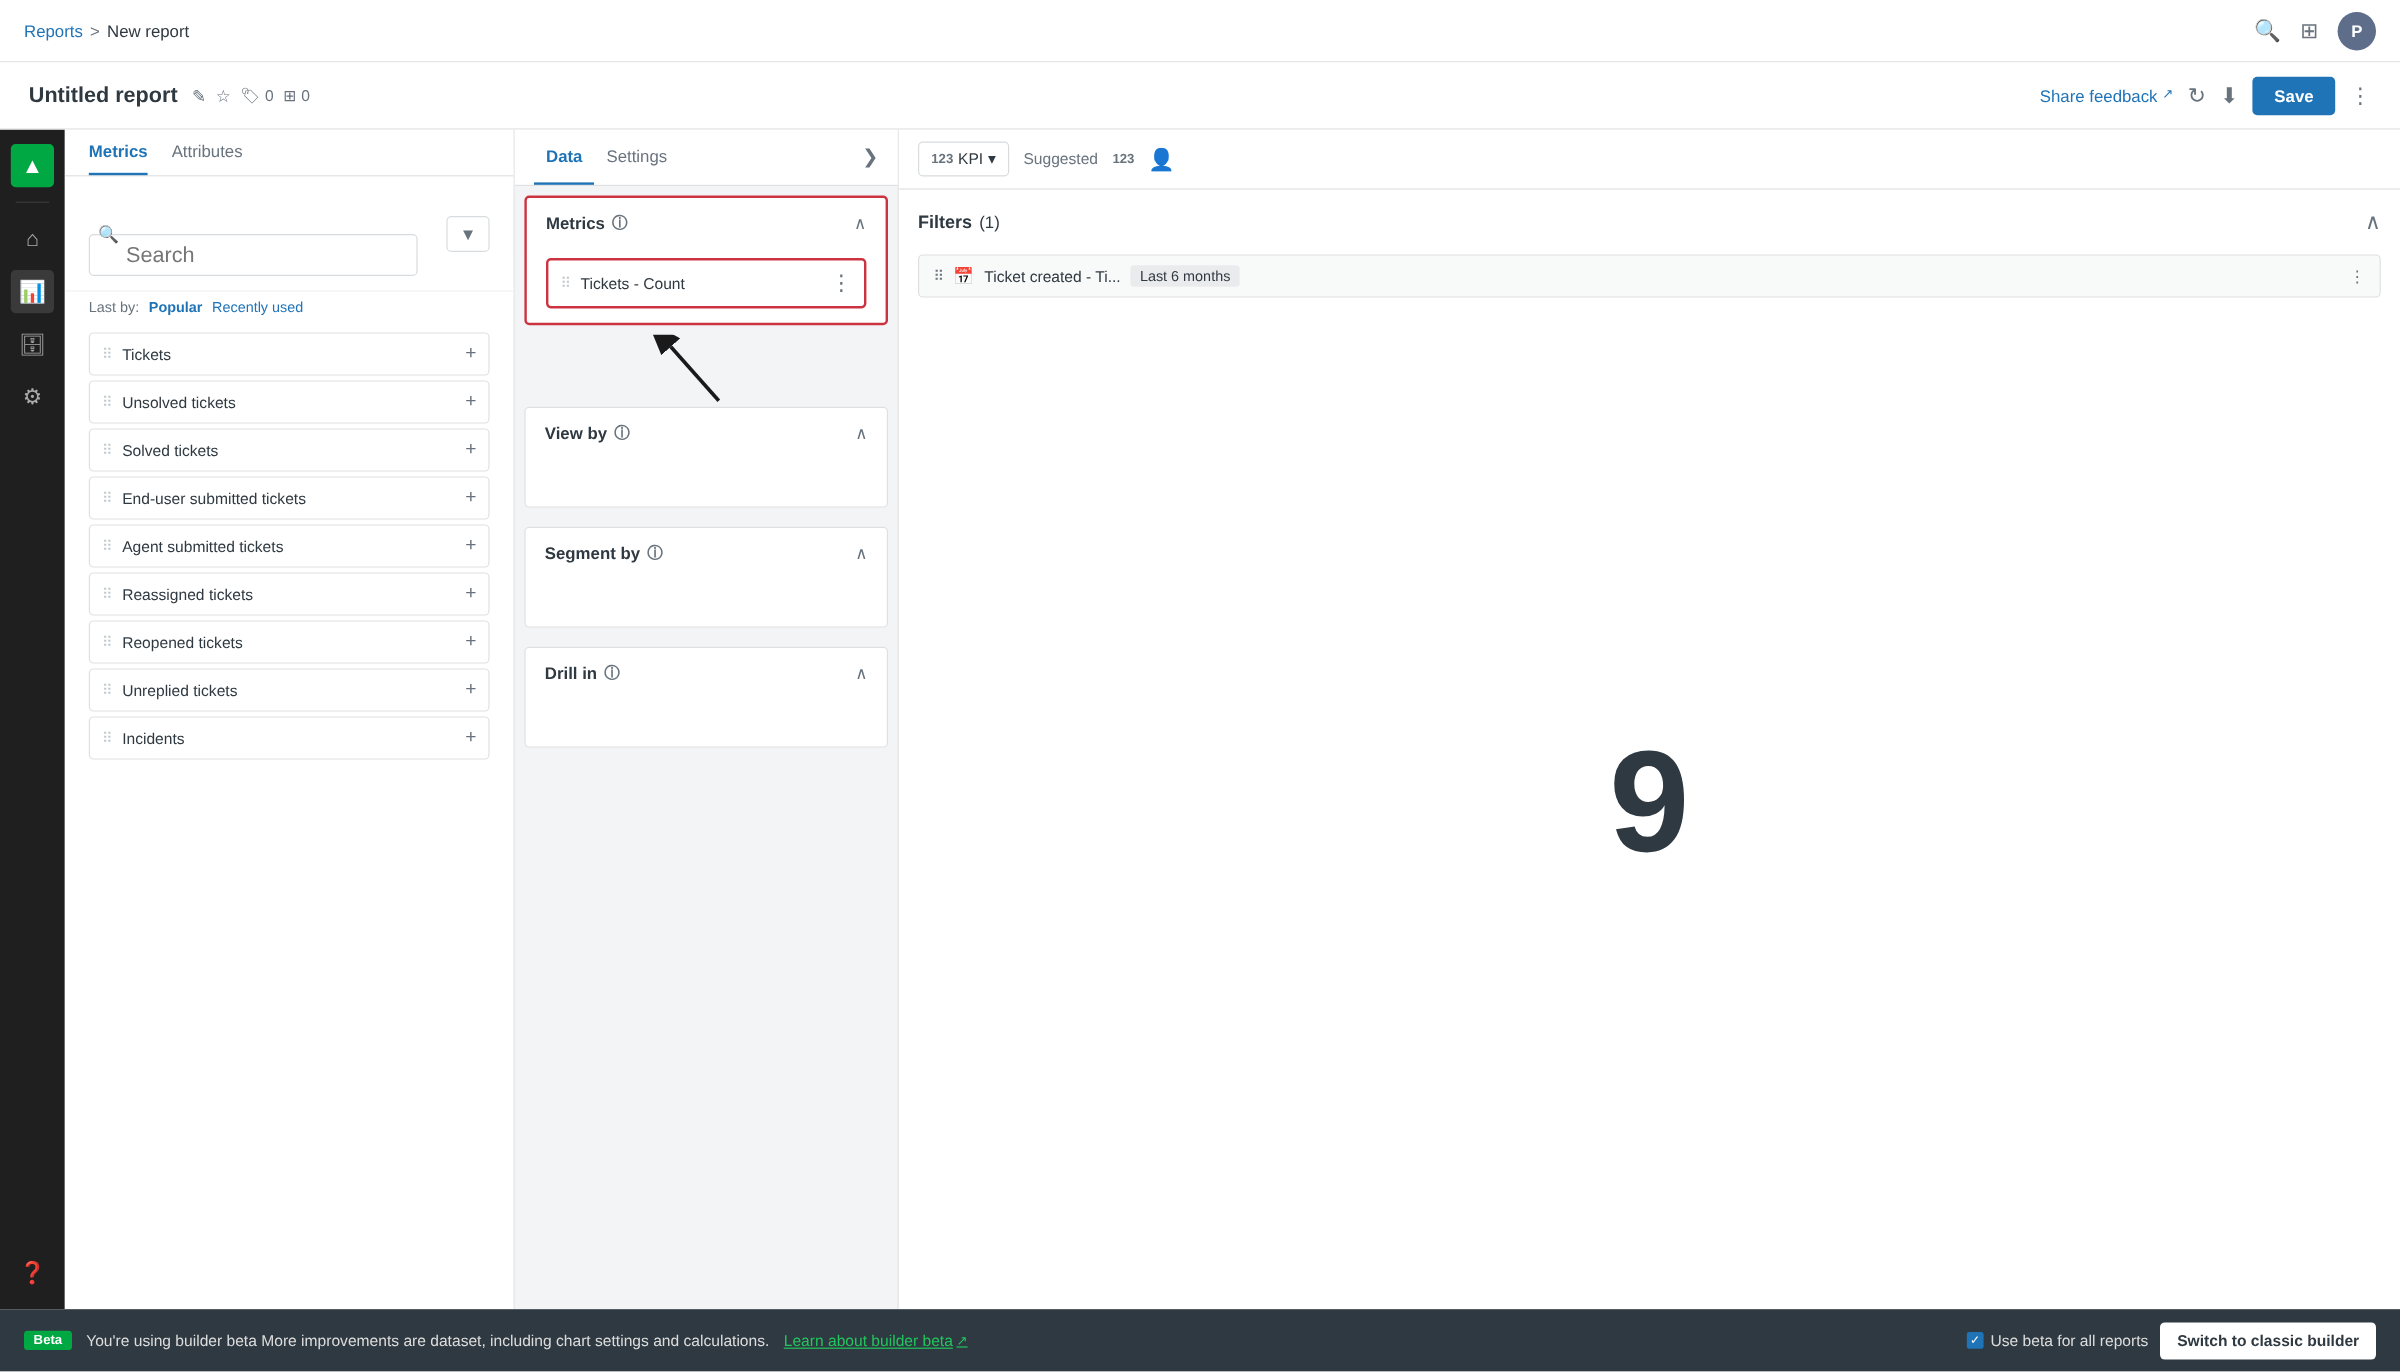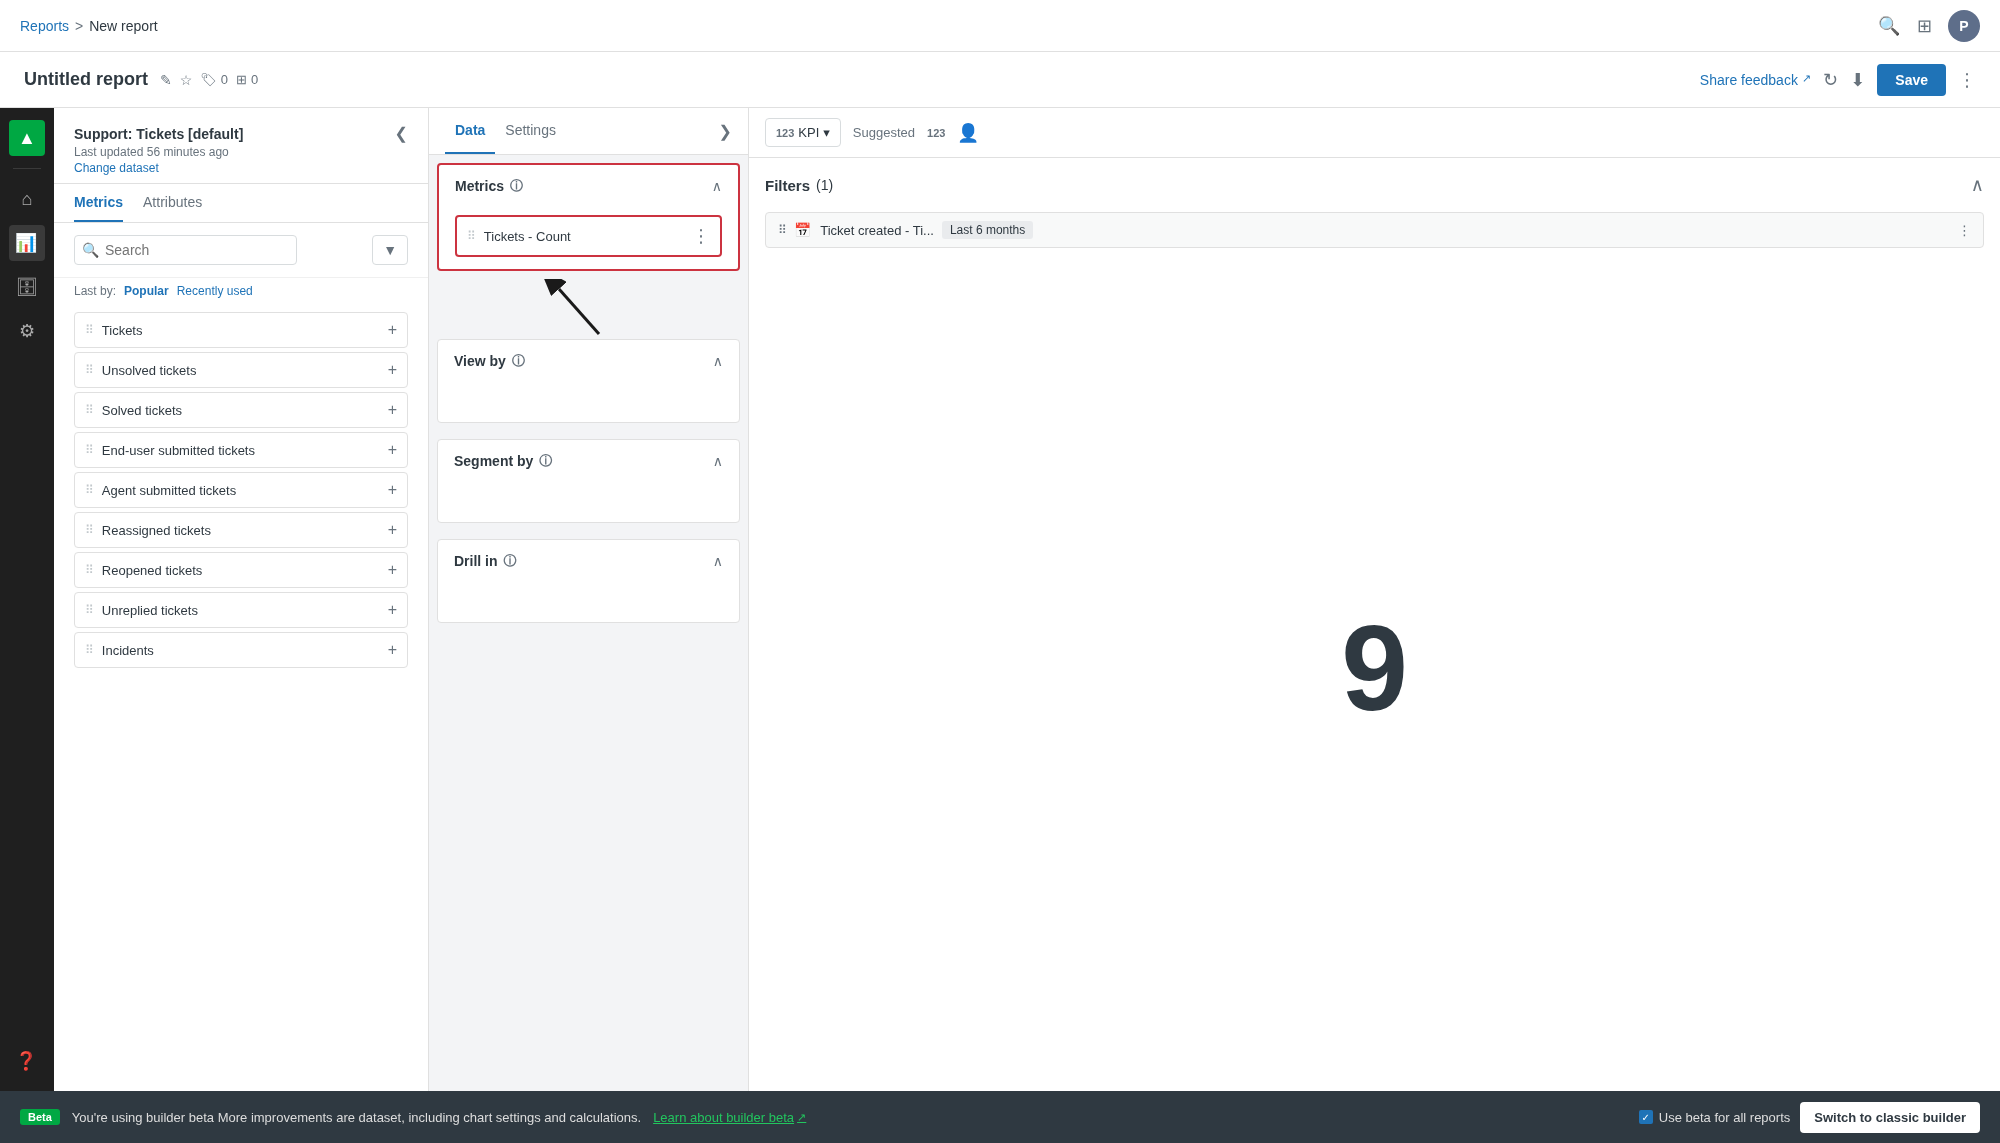--- a/index.html
+++ b/index.html
@@ -37,21 +37,21 @@
     .dataset-title { font-size: 14px; font-weight: 600; color: #2f3941; display: flex; align-items: center; justify-content: space-between; }
     .dataset-subtitle { font-size: 12px; color: #68737d; }
     .dataset-link { font-size: 12px; color: #1f73b7; cursor: pointer; }
     .collapse-btn { background: none; border: none; color: #68737d; cursor: pointer; font-size: 16px; }
 
     .metrics-tabs { display: flex; border-bottom: 1px solid #e0e0e0; padding: 0 20px; }
     .metrics-tab { padding: 10px 0; margin-right: 20px; font-size: 14px; color: #68737d; cursor: pointer; border-bottom: 2px solid transparent; }
     .metrics-tab.active { color: #1f73b7; border-bottom-color: #1f73b7; font-weight: 600; }
 
     .search-row { display: flex; align-items: center; gap: 8px; padding: 12px 20px; border-bottom: 1px solid #f0f0f0; }
-    .search-input { flex: 1; border: 1px solid #d8dcde; border-radius: 4px; padding: 6px 10px 6px 30px; font-size: 14px; color: #2f3941; background: #fff; }
+    .search-input { flex: 1; border: 1px solid #d8dcde; border-radius: 4px; padding: 6px 10px 6px 30px; font-size: 18px; color: #2f3941; background: #fff; margin-top: 36px; }
     .search-wrapper { position: relative; flex: 1; }
     .search-icon-inner { position: absolute; left: 8px; top: 50%; transform: translateY(-50%); color: #68737d; font-size: 14px; }
     .filter-btn { background: none; border: 1px solid #d8dcde; border-radius: 4px; padding: 6px 10px; color: #68737d; cursor: pointer; font-size: 14px; }
 
     .sort-row { display: flex; align-items: center; gap: 8px; padding: 6px 20px; font-size: 12px; color: #68737d; }
     .sort-link { color: #1f73b7; cursor: pointer; font-size: 12px; }
     .sort-link.active { font-weight: 600; }
 
     .metrics-list { flex: 1; overflow-y: auto; padding: 8px 20px; display: flex; flex-direction: column; gap: 4px; }
     .metric-item { display: flex; align-items: center; justify-content: space-between; padding: 8px 10px; border: 1px solid #e0e0e0; border-radius: 4px; cursor: pointer; }
@@ -161,28 +161,20 @@
     <div class="nav-logo">▲</div>
     <div class="nav-divider"></div>
     <div class="nav-item">⌂</div>
     <div class="nav-item active">📊</div>
     <div class="nav-item">🗄</div>
     <div class="nav-item">⚙</div>
     <div style="margin-top:auto;" class="nav-item">❓</div>
   </div>
 
   <div class="left-panel">
-    <div class="dataset-header">
-      <div class="dataset-title">
-        <span>Support: Tickets [default]</span>
-        <button class="collapse-btn">❮</button>
-      </div>
-      <span class="dataset-subtitle">Last updated 56 minutes ago</span>
-      <span class="dataset-link">Change dataset</span>
-    </div>
 
     <div class="metrics-tabs">
       <div class="metrics-tab active">Metrics</div>
       <div class="metrics-tab">Attributes</div>
     </div>
 
     <div class="search-row">
       <div class="search-wrapper">
         <span class="search-icon-inner">🔍</span>
         <input class="search-input" type="text" placeholder="Search" style="">

